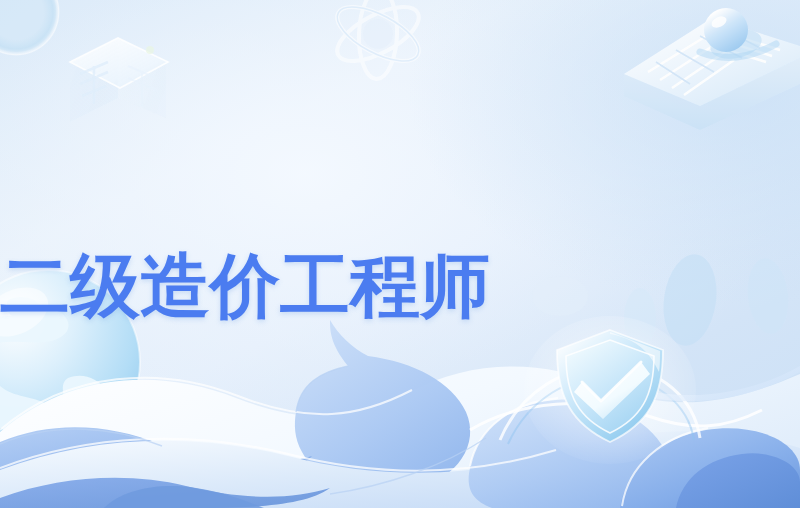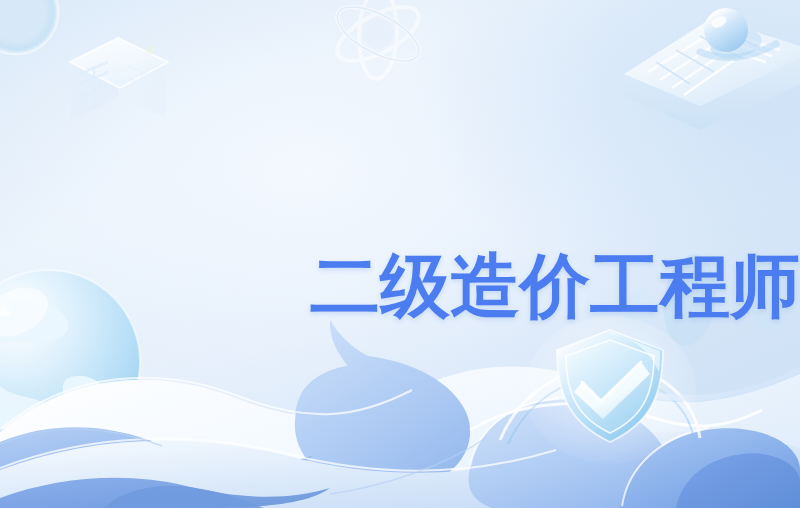--- a/index.html
+++ b/index.html
@@ -23,21 +23,21 @@
     top: 0;
     width: 800px;
     height: 508px;
     display: block;
   }
   #title-wrap {
     position: absolute;
     left: 0;
     top: 196px;
     width: 800px;
-    text-align: right;
+    text-align: left;
     z-index: 40;
     pointer-events: none;
   }
   #banner-title {
     display: inline-block;
     font-family: "Liberation Sans", "DejaVu Sans", sans-serif;
     font-weight: 700;
     font-size: 70px;
     line-height: 86px;
     letter-spacing: 0px;

